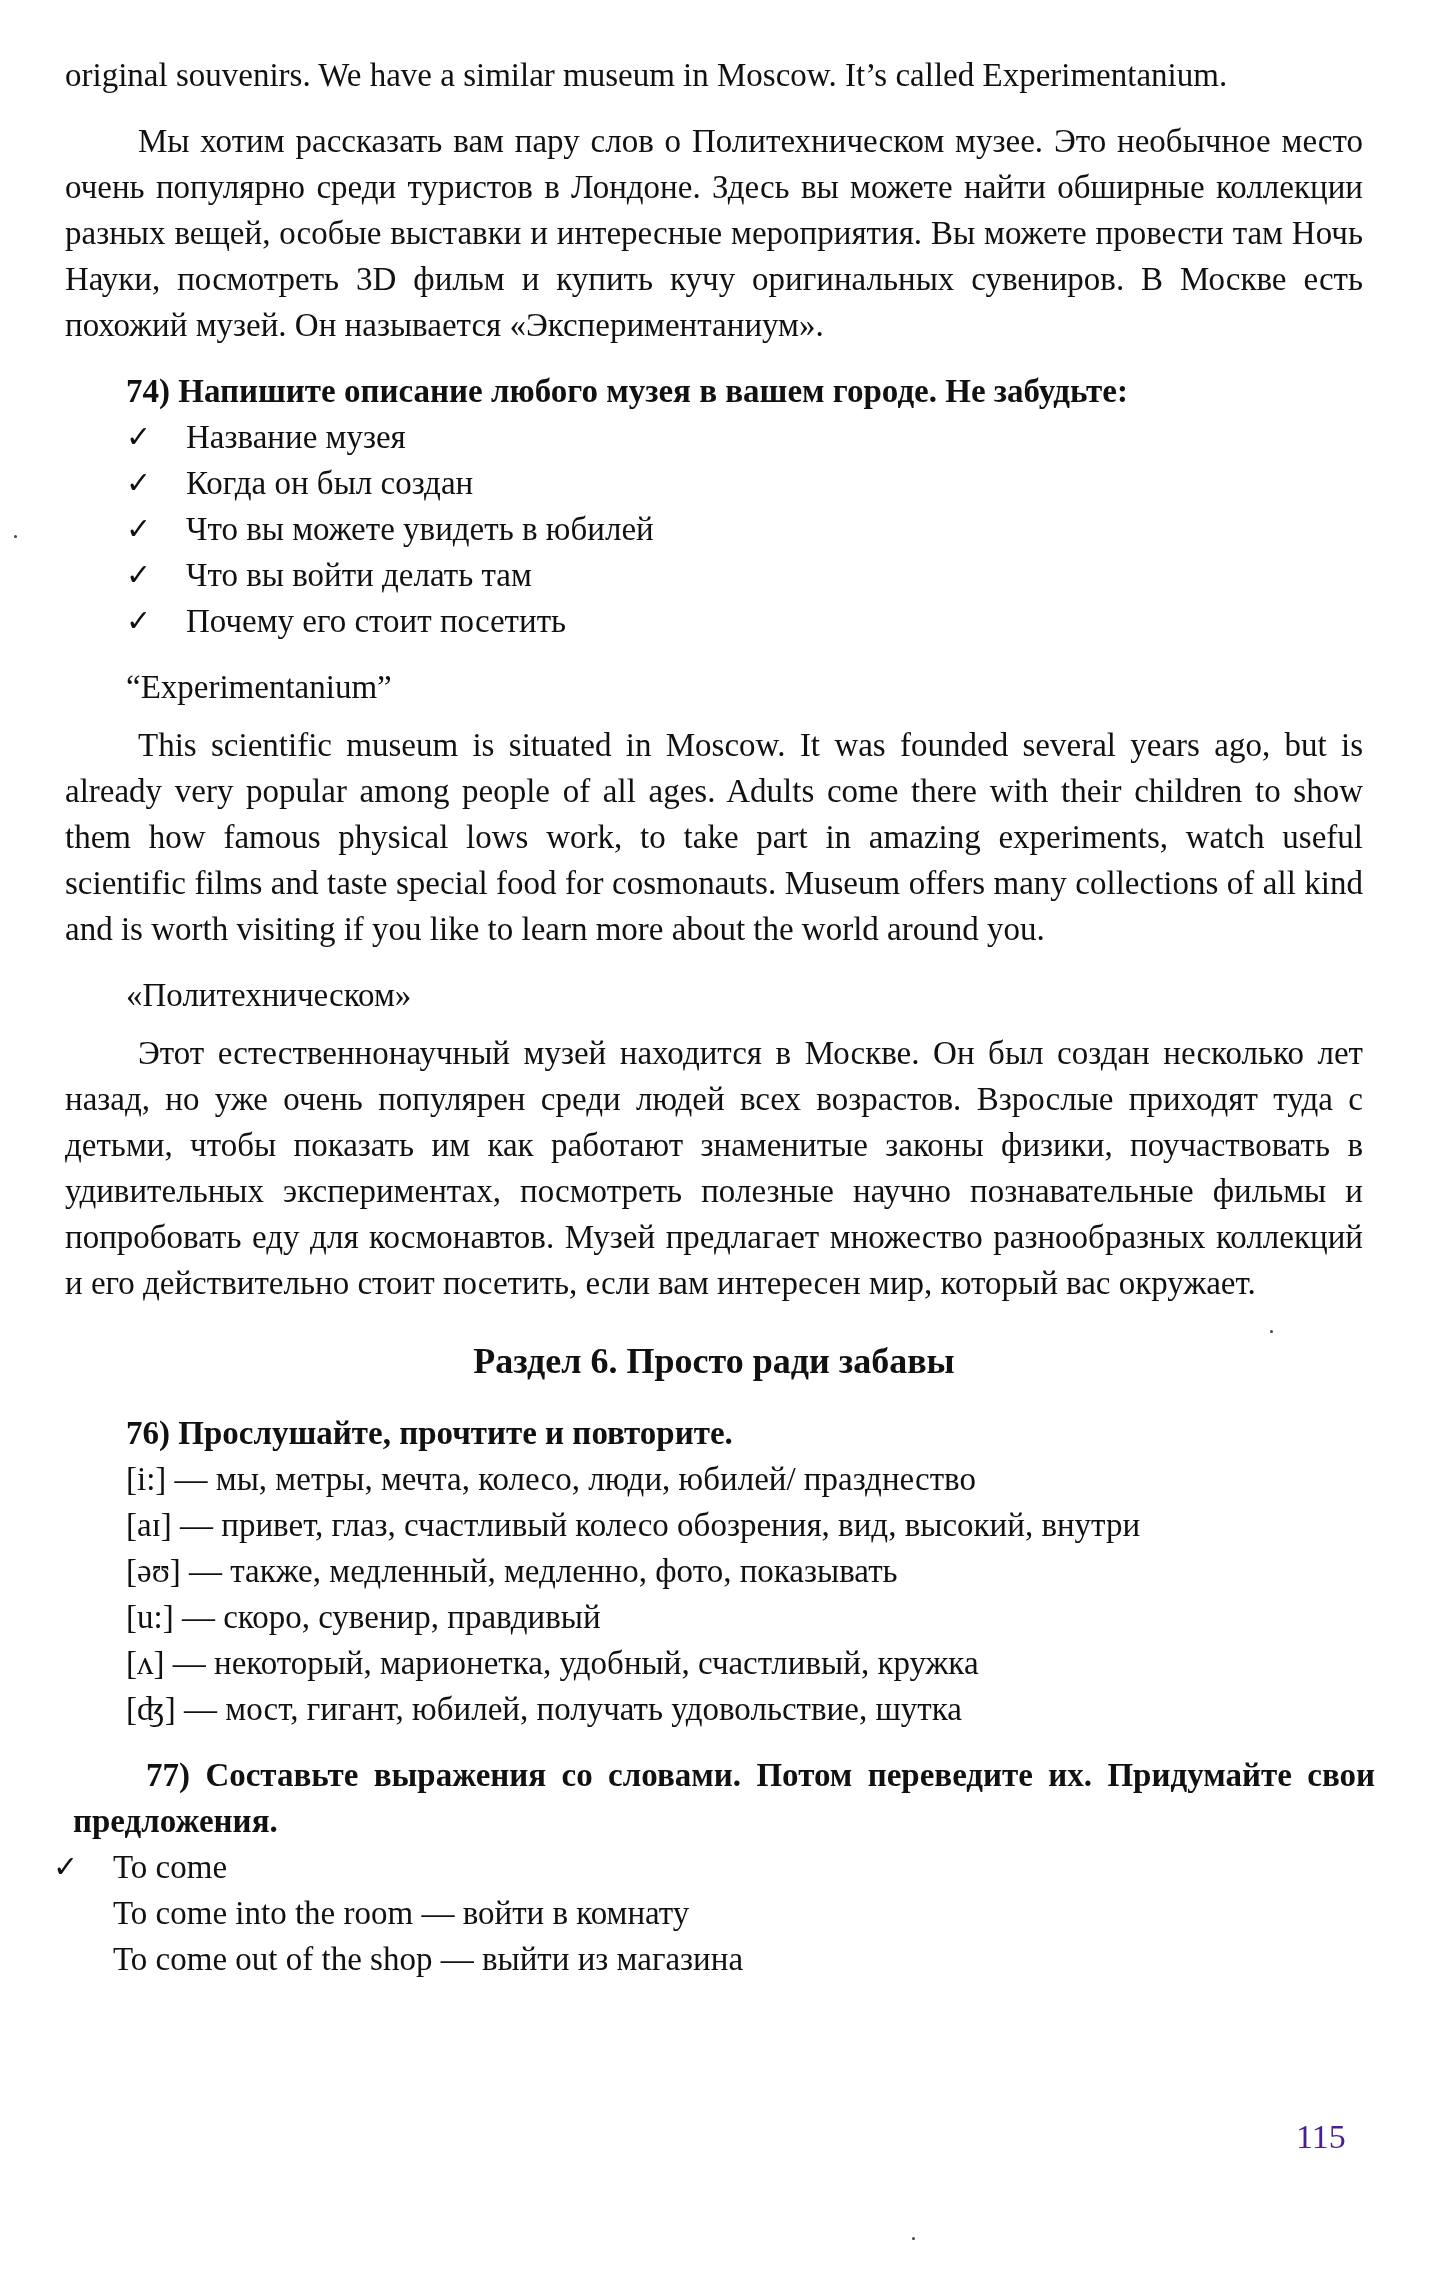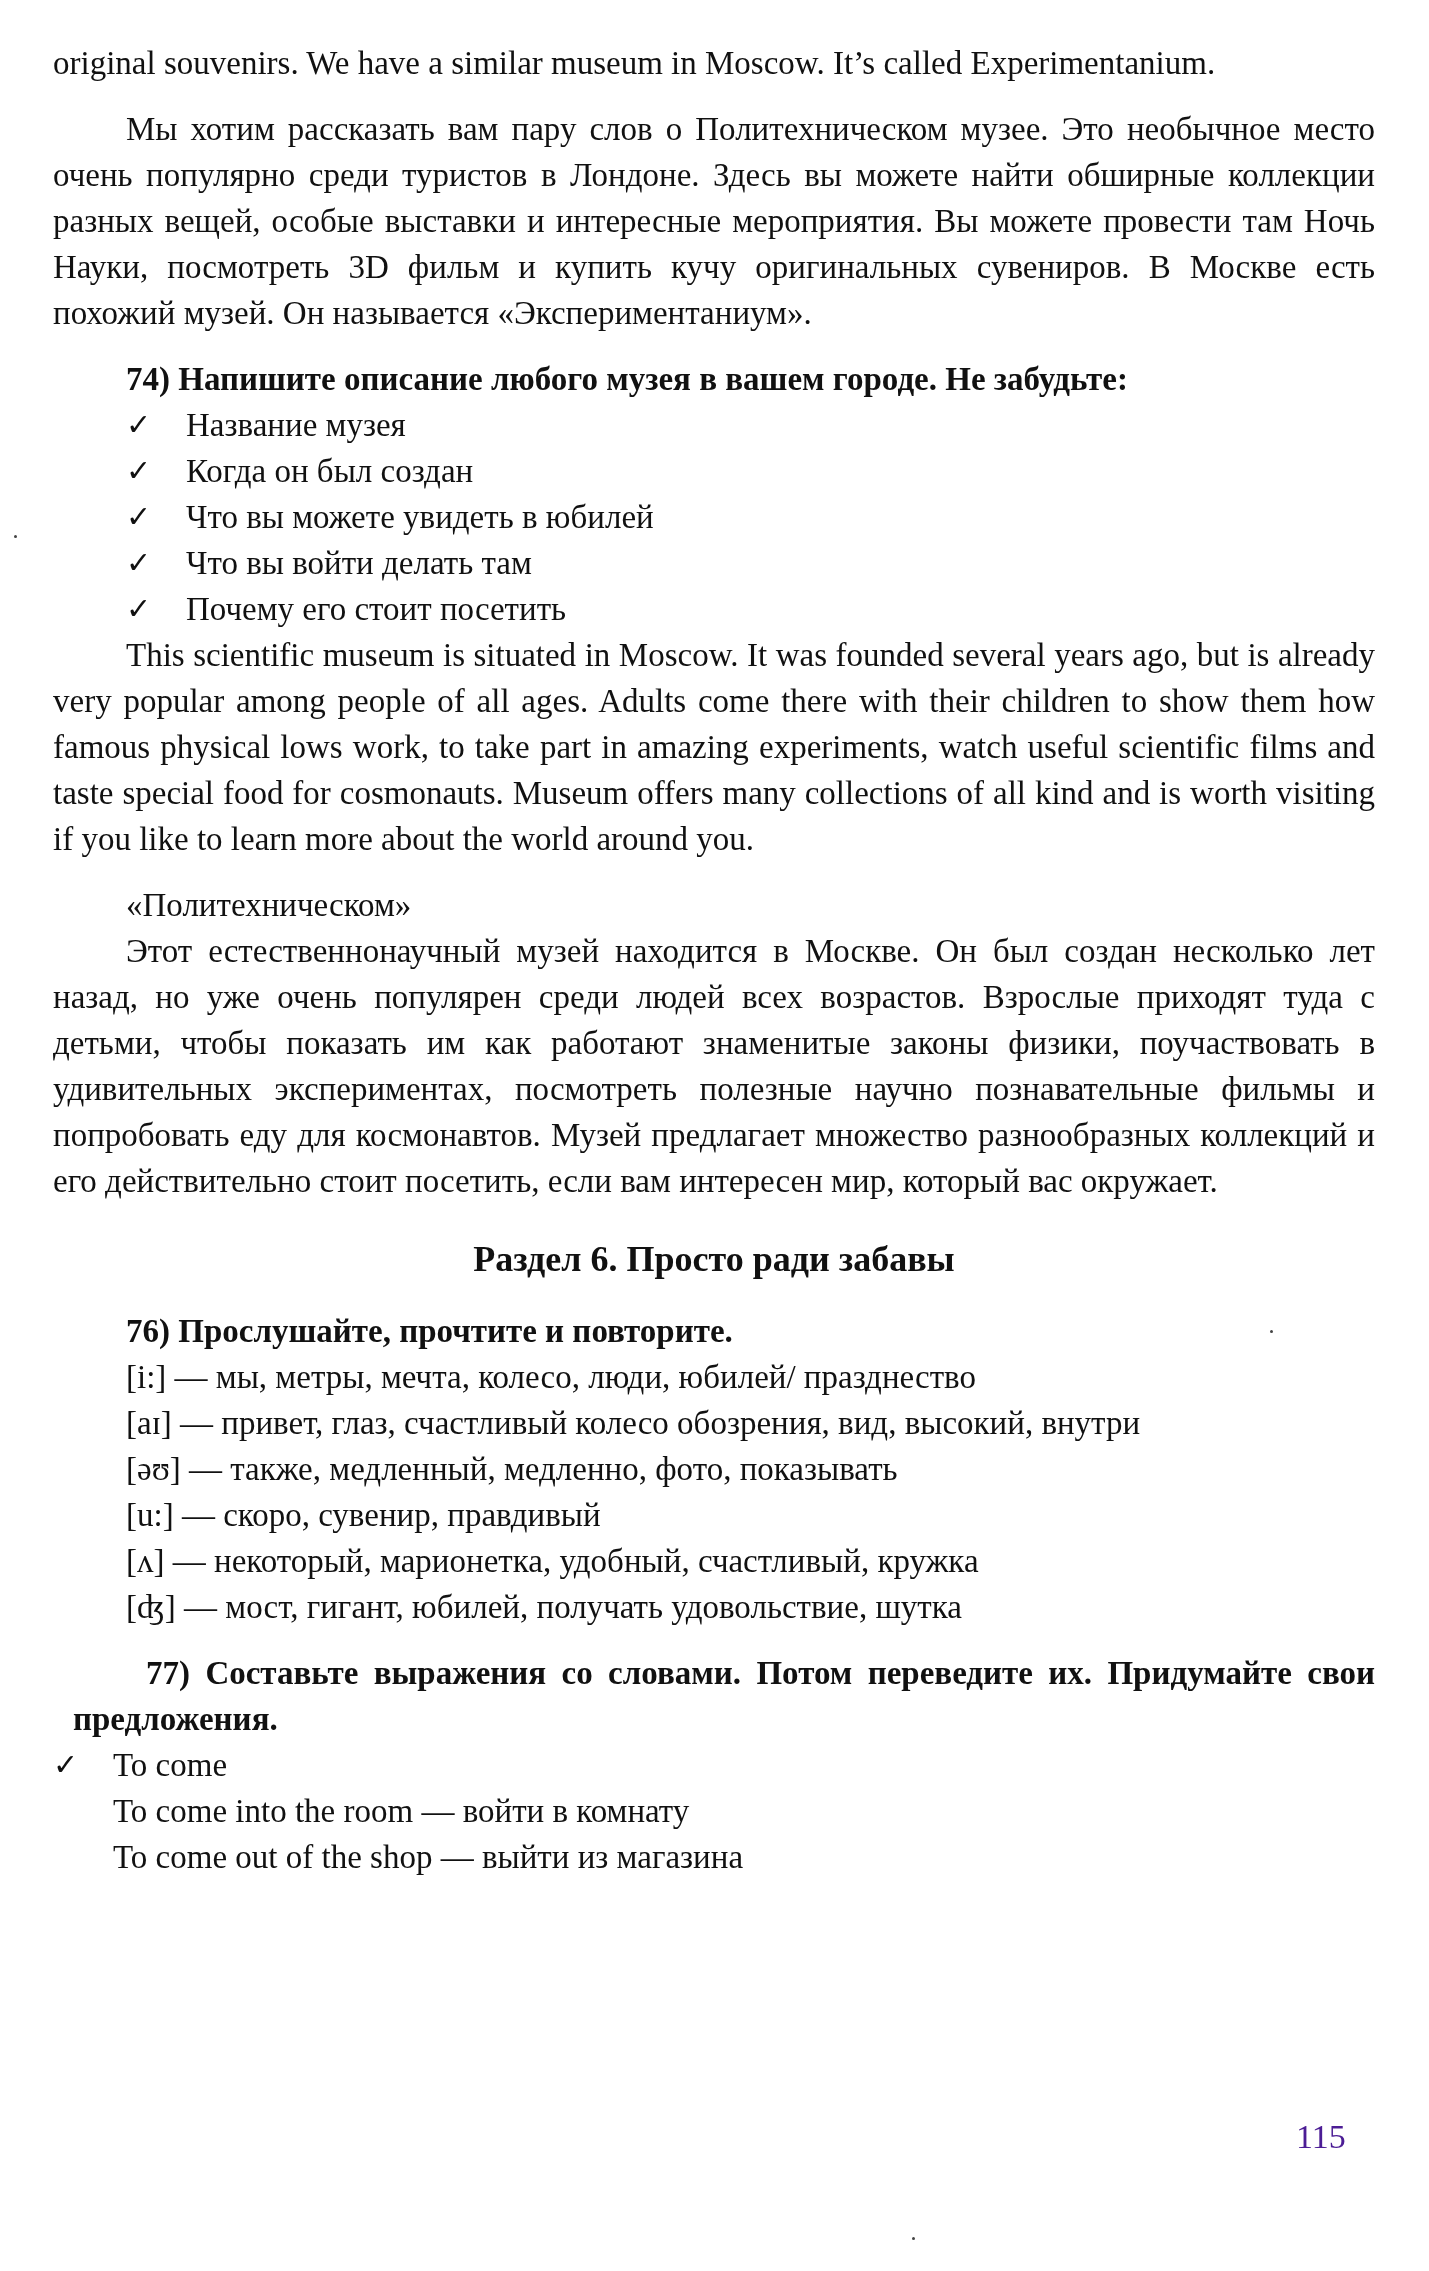--- a/index.html
+++ b/index.html
@@ -2,21 +2,21 @@
 <html><head>
 <meta charset="utf-8">
 <style>
   html, body { margin:0; padding:0; background:#ffffff; }
   body { width:1429px; height:2271px; position:relative; overflow:hidden; }
   .page {
     position:absolute; left:53px; top:40px; width:1322px;
     font-family:"Liberation Serif", serif; color:#111;
     font-size:33px; line-height:46px;
   }
-  p { margin:0; text-align:justify; }
+  p { margin:12px; text-align:justify; }
   .indent { text-indent:73px; }
   .gap { margin-top:20px; }
   .task { padding-left:73px; font-weight:bold; }
   .task-wrap { font-weight:bold; text-indent:73px; text-align:justify;margin-left:20px; }
   ul.checks { list-style:none; margin:0; padding:0 0 0 73px; }
   ul.checks li { position:relative; padding-left:60px; }
   .check-icon { position:absolute; left:0; top:0; font-size:30px; }
   .title-q { padding-left:73px; }
   .section-title { text-align:center; font-weight:bold; font-size:36px; margin-top:32px; margin-bottom:26px; }
   .phon { padding-left:73px; }
@@ -38,20 +38,21 @@
   <div class="gap">
     <div class="task">74) Напишите описание любого музея в вашем городе. Не забудьте:</div>
     <ul class="checks">
       <li><span class="check-icon">✓</span><span>Название музея</span></li>
       <li><span class="check-icon">✓</span><span>Когда он был создан</span></li>
       <li><span class="check-icon">✓</span><span>Что вы можете увидеть в юбилей</span></li>
       <li><span class="check-icon">✓</span><span>Что вы войти делать там</span></li>
       <li><span class="check-icon">✓</span><span>Почему его стоит посетить</span></li>
     </ul>
 
+    <div class="title-q gap">“Experimentanium”</div>
     <p class="indent">This scientific museum is situated in Moscow. It was founded several years ago, but is already very popular among people of all ages. Adults come there with their children to show them how famous physical lows work, to take part in amazing experiments, watch useful scientific films and taste special food for cosmonauts. Museum offers many collections of all kind and is worth visiting if you like to learn more about the world around you.</p>
 
     <div class="title-q gap">«Политехническом»</div>
     <p class="indent">Этот естественнонаучный музей находится в Москве. Он был создан несколько лет назад, но уже очень популярен среди людей всех возрастов. Взрослые приходят туда с детьми, чтобы показать им как работают знаменитые законы физики, поучаствовать в удивительных экспериментах, посмотреть полезные научно познавательные фильмы и попробовать еду для космонавтов. Музей предлагает множество разнообразных коллекций и его действительно стоит посетить, если вам интересен мир, который вас окружает.</p>
   </div>
 
   <div class="section-title">Раздел 6. Просто ради забавы</div>
 
   <div>
     <div class="task">76) Прослушайте, прочтите и повторите.</div>

